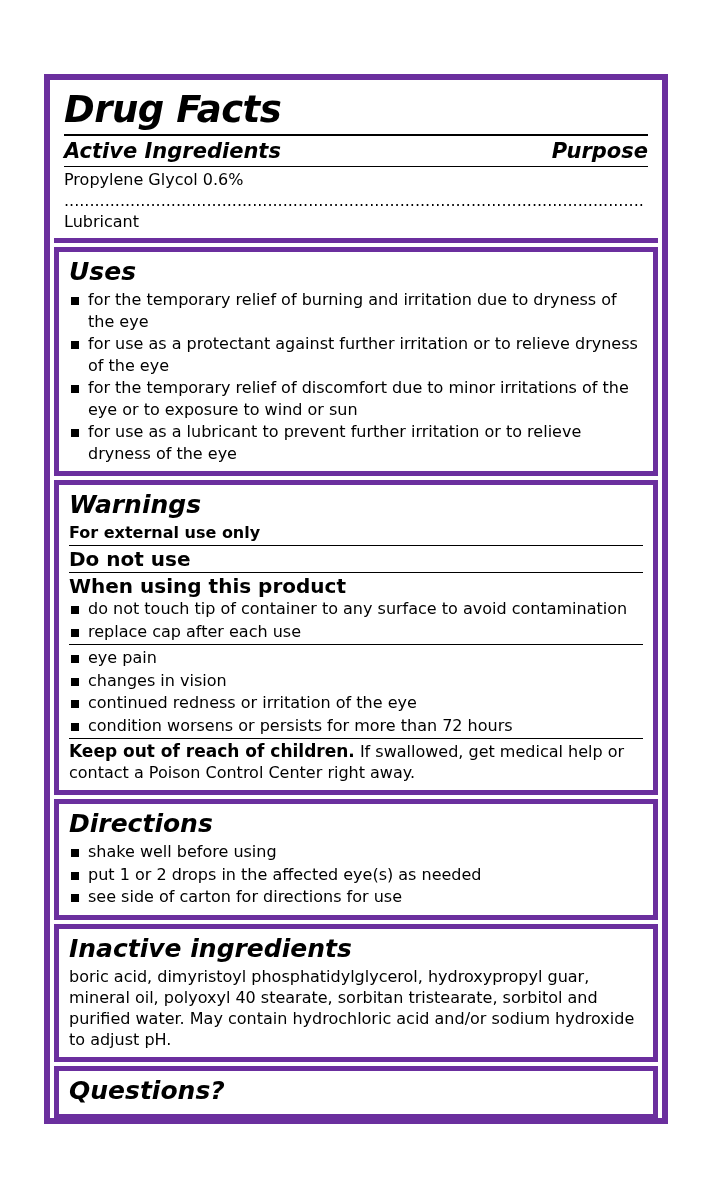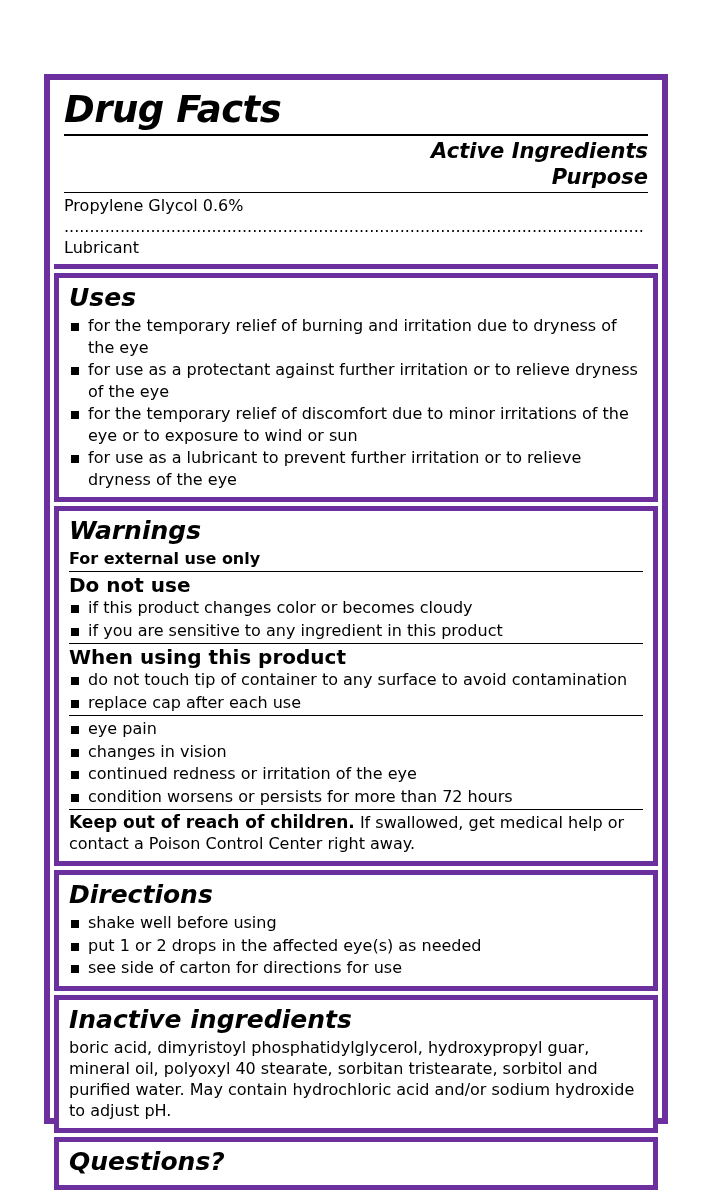--- a/index.html
+++ b/index.html
@@ -57,21 +57,20 @@
     border-top: 2px solid #000;
     margin: 2px 0 2px 0;
   }
   .hrule.thin {
     border-top: 1px solid #000;
   }
   .row {
     display: flex;
     justify-content: space-between;
     align-items: flex-end;
-    flex-direction: column;
   }
   .head-italic {
     font-family: "DejaVu Sans", sans-serif;
     font-style: italic;
     font-weight: bold;
     font-size: 21px;
     line-height: 26px;
   }
   .sec-head {
     font-family: "DejaVu Sans", sans-serif;
@@ -187,24 +186,20 @@
         <li>for the temporary relief of discomfort due to minor irritations of the eye or to exposure to wind or sun</li>
         <li>for use as a lubricant to prevent further irritation or to relieve dryness of the eye</li>
       </ul>
     </div>
 
     <div class="section">
       <div class="sec-head">Warnings</div>
       <div class="bold-line">For external use only</div>
       <hr class="hrule thin">
       <div class="subhead">Do not use</div>
-      <ul class="bullets">
-        <li>if this product changes color or becomes cloudy</li>
-        <li>if you are sensitive to any ingredient in this product</li>
-      </ul>
       <hr class="hrule thin">
       <div class="subhead">When using this product</div>
       <ul class="bullets">
         <li>do not touch tip of container to any surface to avoid contamination</li>
         <li>replace cap after each use</li>
       </ul>
       <hr class="hrule thin">
       <ul class="bullets">
         <li>eye pain</li>
         <li>changes in vision</li>

